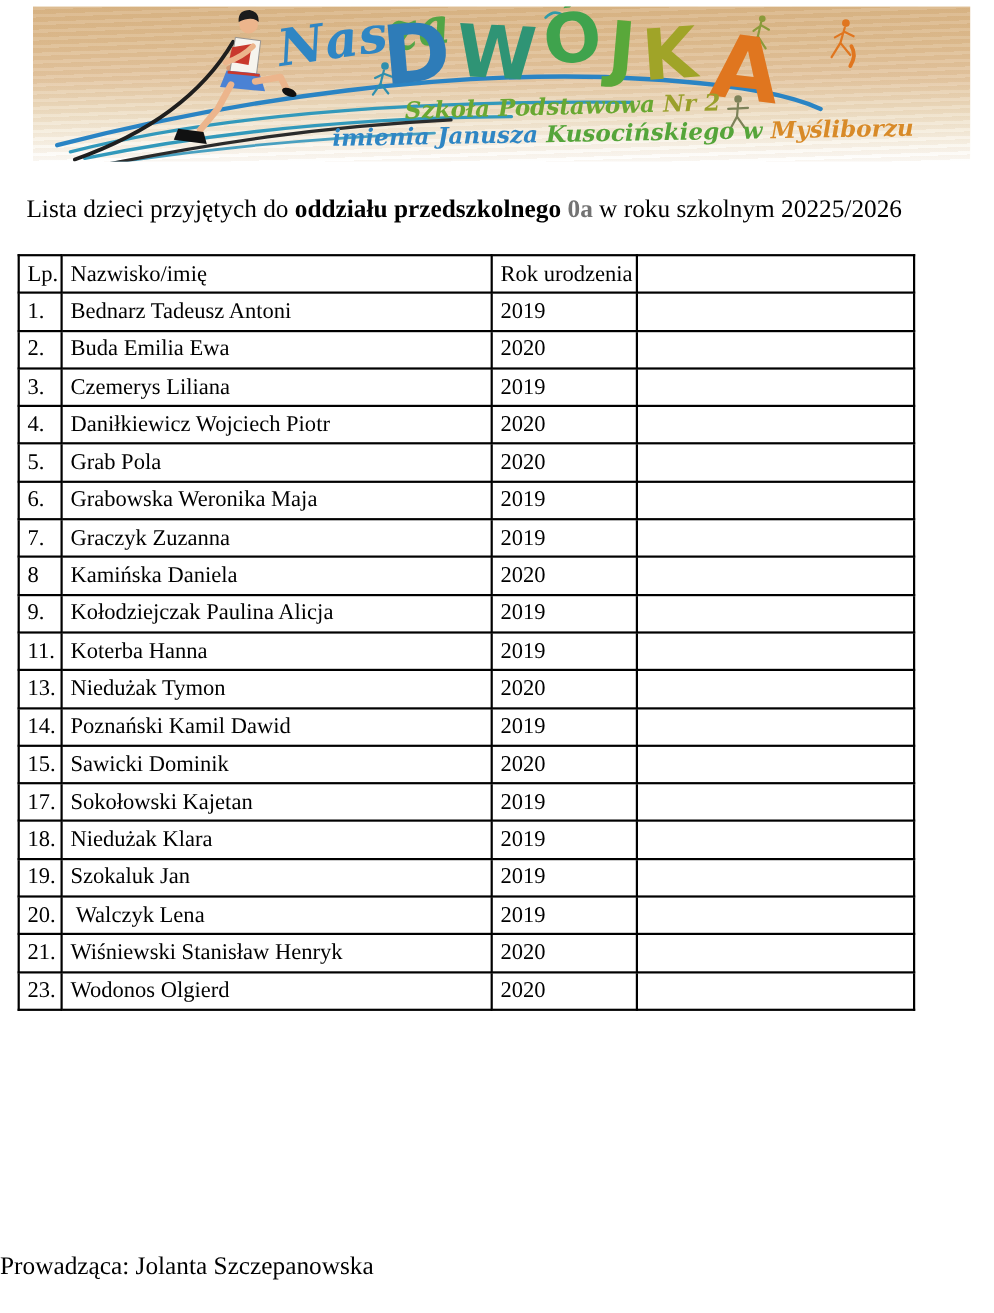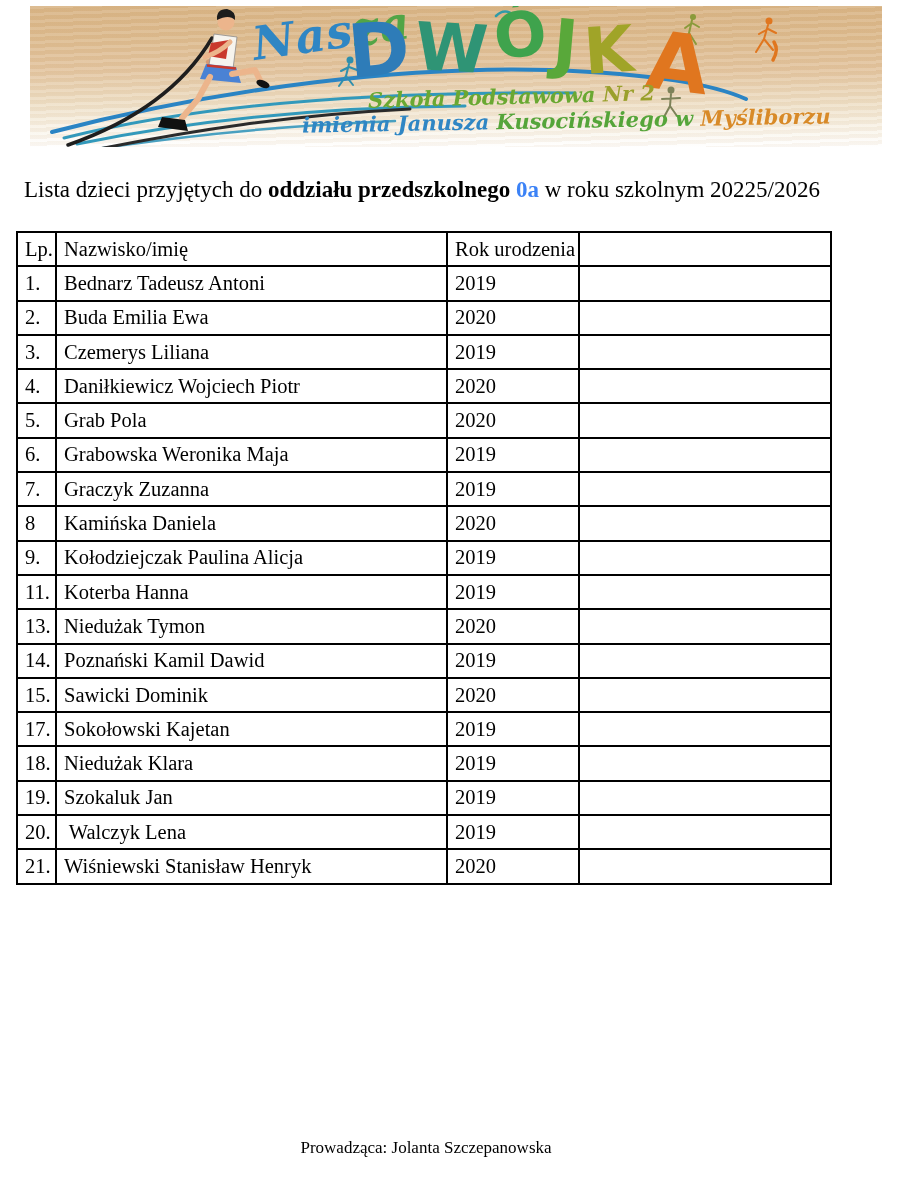--- a/index.html
+++ b/index.html
@@ -85,22 +85,22 @@
     box-sizing: content-box;
   }
   .col-lp    { width: 39px;  }
   .col-name  { width: 391px; }
   .col-year  { width: 132px; }
   .col-extra { width: 252px; }
 
   
   .footer {
     position: absolute; top: 1138px; left: 0;
-    width: 852px; text-align: center;
-    font-size: 17px; color: #000; margin: 0;
+    width: 852px; text-align: left;
+    font-size: 23px; color: #000; margin: 0;
   }
 </style>
 </head>
 <body>
 
 <div class="page">
 
   <div class="banner">
     <div class="banner-texture"></div>
 
@@ -160,21 +160,21 @@
         <span class="letter" style="color: rgb(89, 168, 58);">J</span>
         <span class="letter" style="color: rgb(160, 164, 40);">K</span>
         <span class="letter" style="color: rgb(224, 118, 31);">A</span>
       </div>
 
     <div class="school-line1"><span style="color: rgb(106, 168, 50);">Szkoła Podstawowa </span><span style="color: rgb(154, 160, 44);">Nr 2</span></div>
 
     <div class="school-line2"><span style="color: rgb(47, 134, 196);">imienia Janusza </span><span style="color: rgb(85, 165, 58);">Kusocińskiego w </span><span style="color: rgb(216, 138, 40);">Myśliborzu</span></div>
   </div>
 
-  <p class="title"><span>Lista dzieci przyjętych do </span><b>oddziału przedszkolnego </b><b style="color: #3b82f6;">0a</b><span> w roku szkolnym 20225/2026</span></p>
+  <p class="title"><span>Lista dzieci przyjętych do </span><b>oddziału przedszkolnego </b><b style="color: #737373;">0a</b><span> w roku szkolnym 20225/2026</span></p>
 
   <table class="list">
     <colgroup>
       <col class="col-lp">
         <col class="col-name">
         <col class="col-year">
         <col class="col-extra">
     </colgroup>
     <thead>
       <tr>
@@ -287,18 +287,24 @@
         <td> Walczyk Lena</td>
         <td>2019</td>
         <td></td>
       </tr>
         <tr>
         <td>21.</td>
         <td>Wiśniewski Stanisław Henryk</td>
         <td>2020</td>
         <td></td>
       </tr>
+        <tr>
+        <td>23.</td>
+        <td>Wodonos Olgierd</td>
+        <td>2020</td>
+        <td></td>
+      </tr>
       </tbody>
   </table>
 
   <p class="footer">Prowadząca: Jolanta Szczepanowska</p>
 
 </div>
 
 </body></html>

